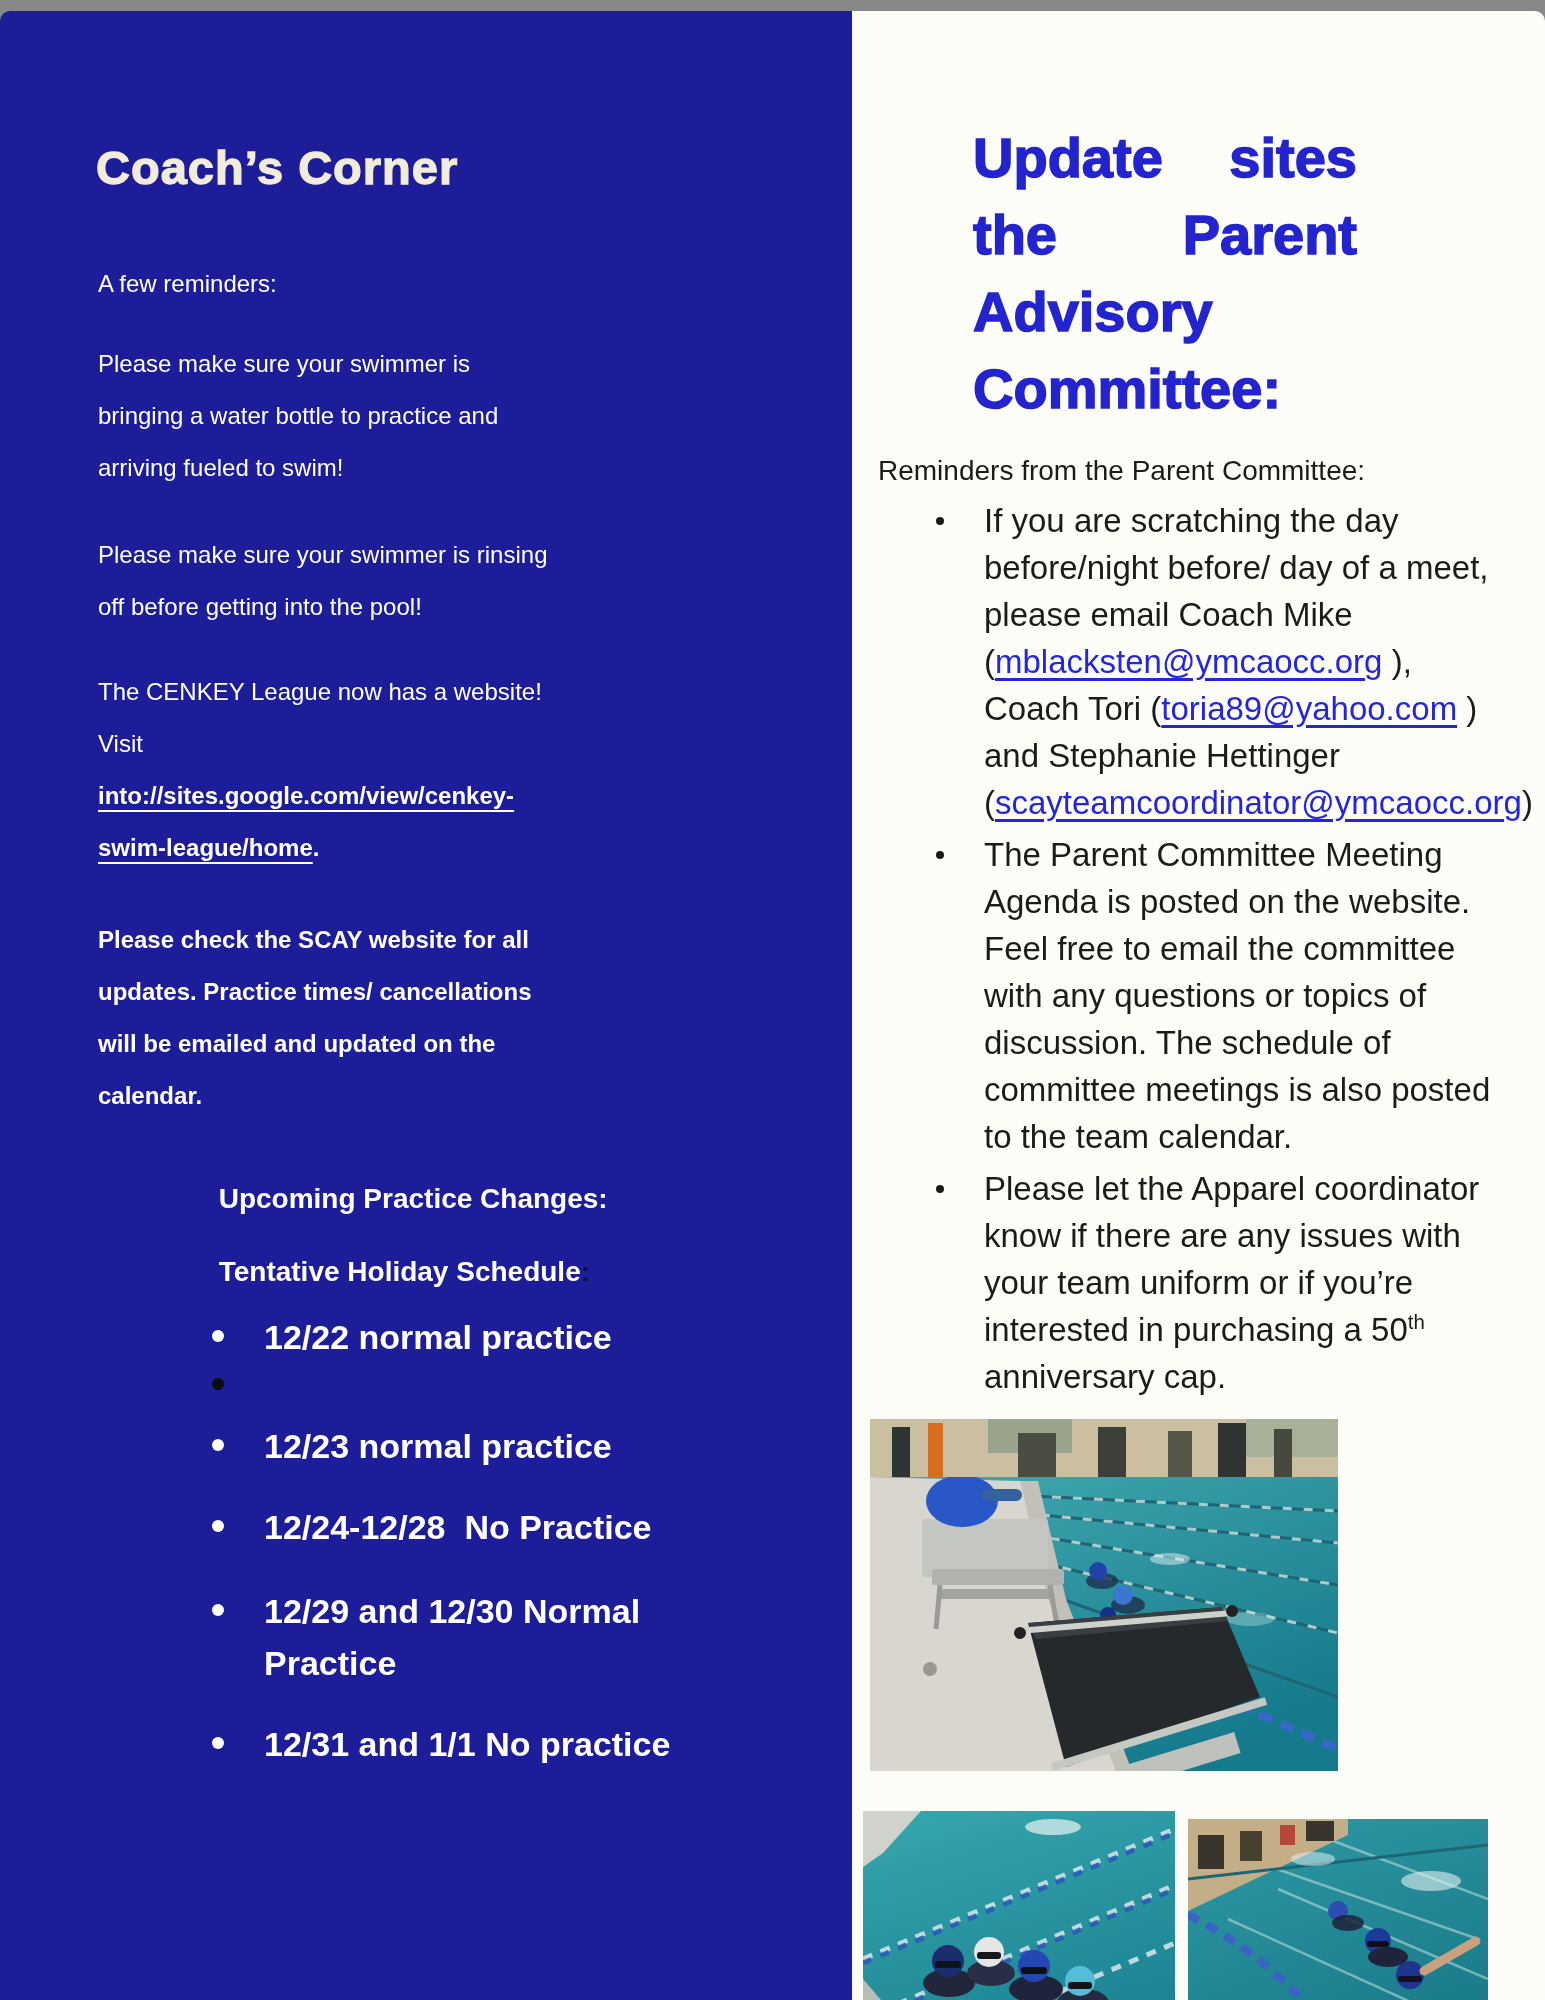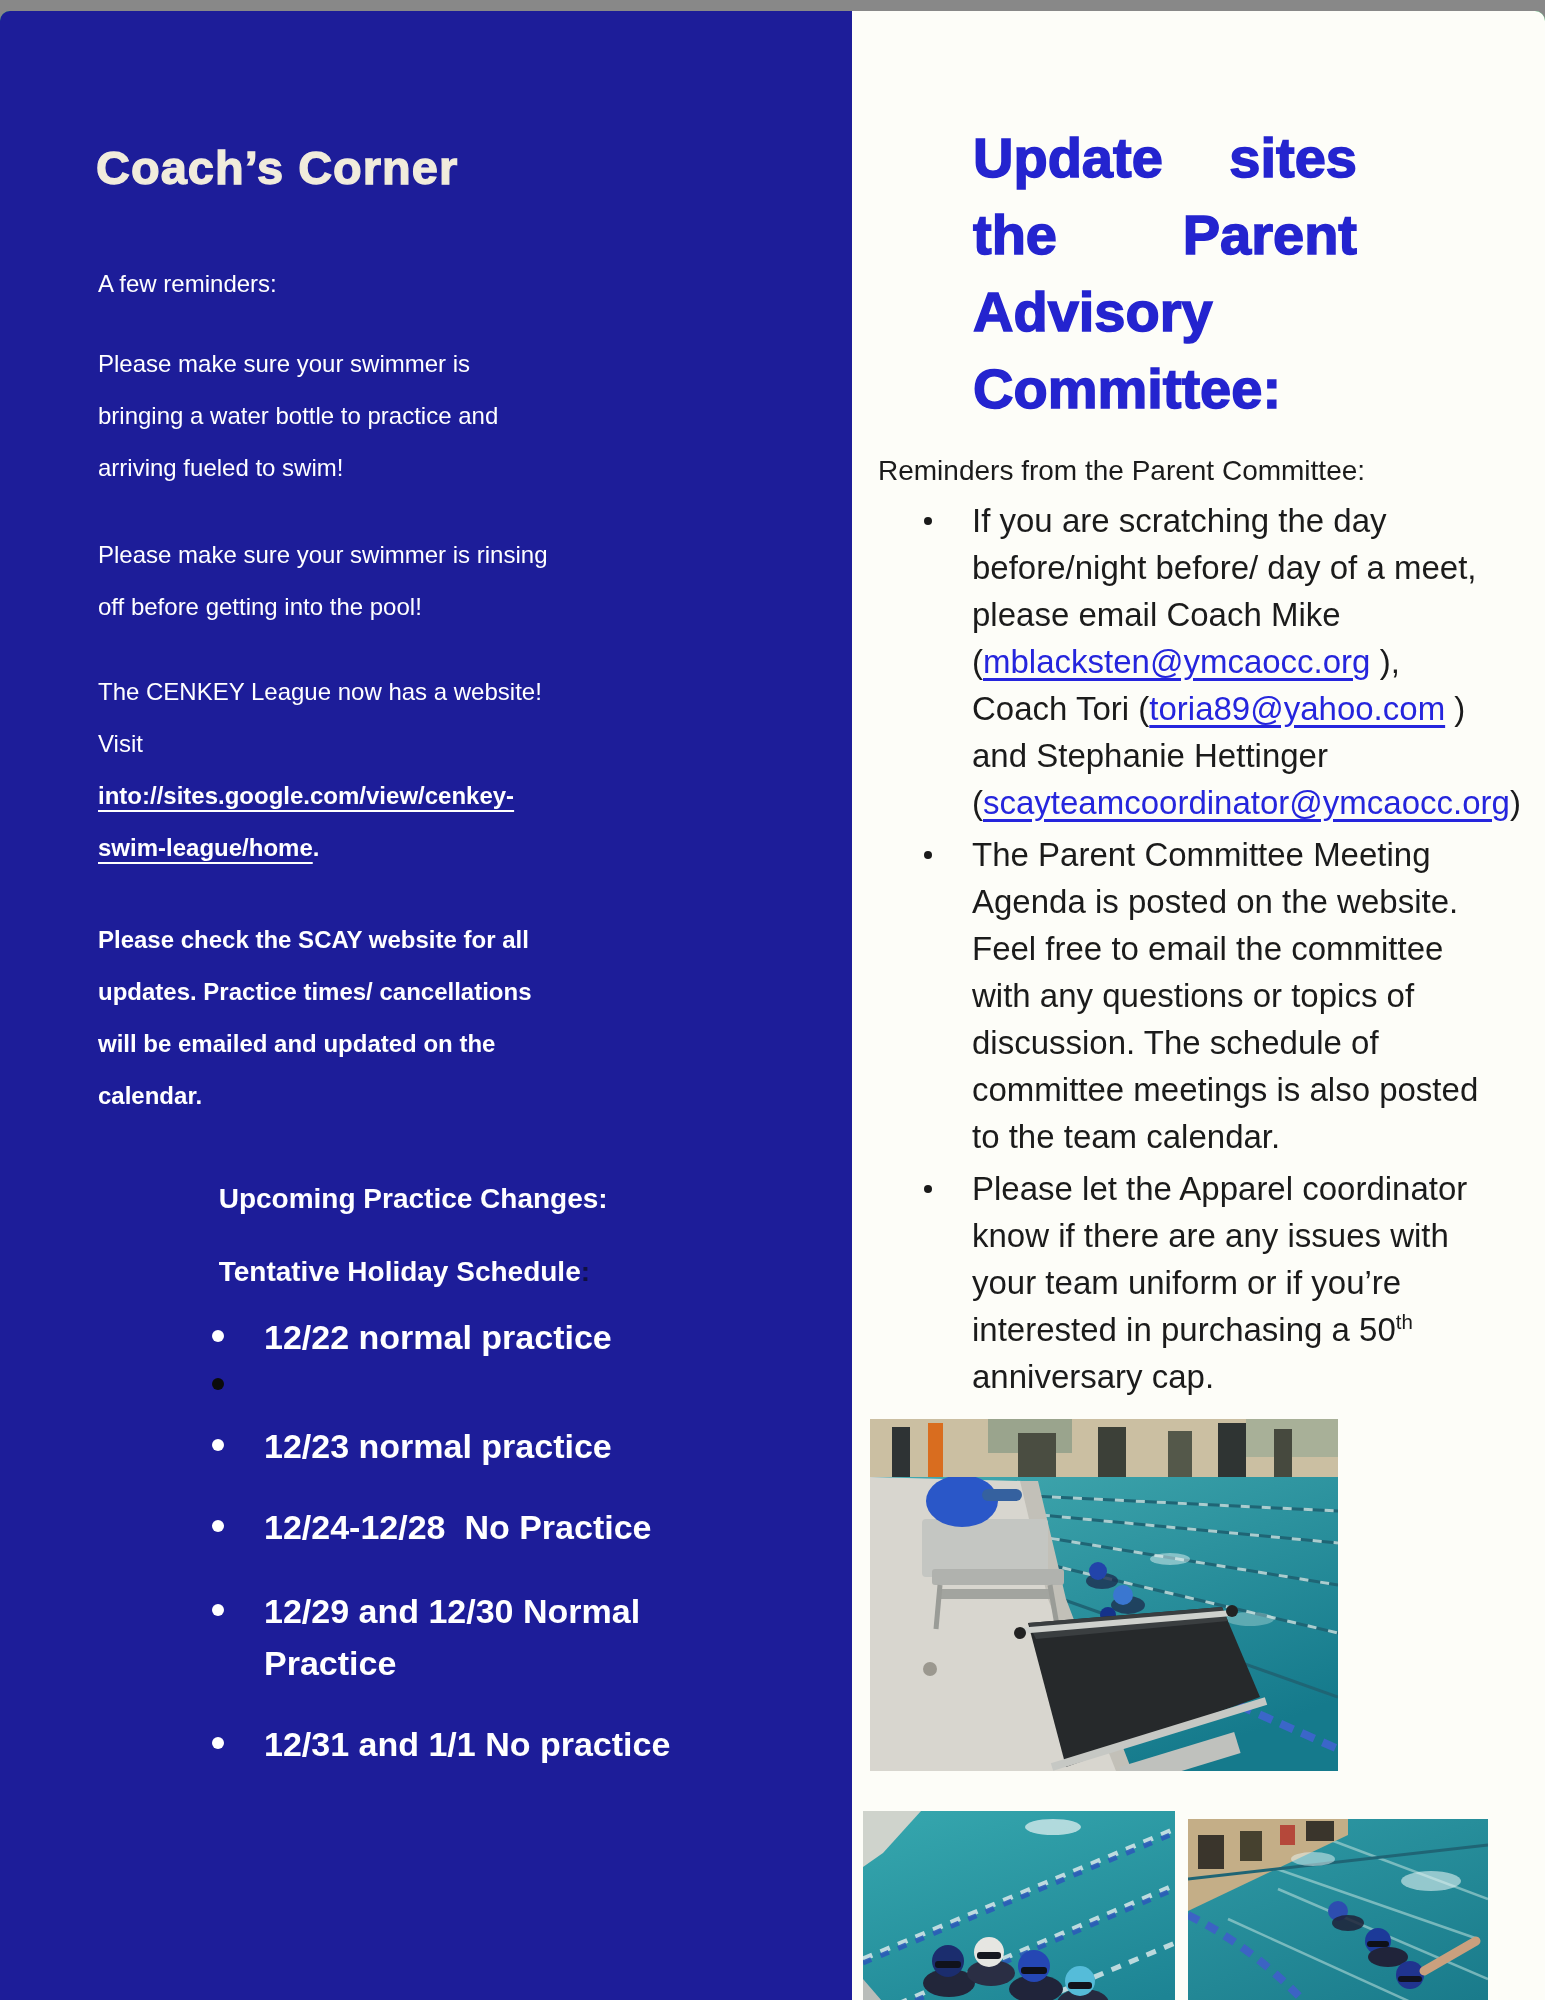--- a/index.html
+++ b/index.html
@@ -37,21 +37,21 @@
   
   .right-panel{position:absolute;left:852px;top:0;width:693px;height:2000px;background:#fdfdf8;}
   .rc-heading{
     position:absolute;left:121px;top:108px;width:384px;
     font-size:56px;line-height:77px;font-weight:800;color:#2424cf;
     -webkit-text-stroke:1.5px #2424cf;
   }
   .rc-heading .rh-line{display:block;gap:37px;}
   .rc-heading .rh-just{display:flex;justify-content:space-between;}
   .rc-intro{position:absolute;left:26px;top:442px;font-size:28px;line-height:36px;color:#1b1b1b;font-weight:500;}
-  .rc-bullets{position:absolute;left:26px;top:486px;width:622px;list-style:none;margin:0;padding:0;}
+  .rc-bullets{position:absolute;left:38px;top:486px;width:622px;list-style:none;margin:0;padding:0;}
   .rc-bullets li{position:relative;padding-left:94px;font-size:33px;line-height:47px;color:#1b1b1b;margin-bottom:5px;}
   .rc-bullets li::before{
     content:"";position:absolute;left:46px;top:20px;width:8px;height:8px;border-radius:50%;background:#1a1a1a;
   }
   .email-link{color:#2525dd;text-decoration:underline;text-underline-offset:5px;}
   sup{font-size:0.62em;line-height:0;}
   
   .photo{position:absolute;overflow:hidden;background:#2b8f9c;}
   .photo svg{display:block;}
   .photo-large{left:870px;top:1408px;width:468px;height:352px;}

